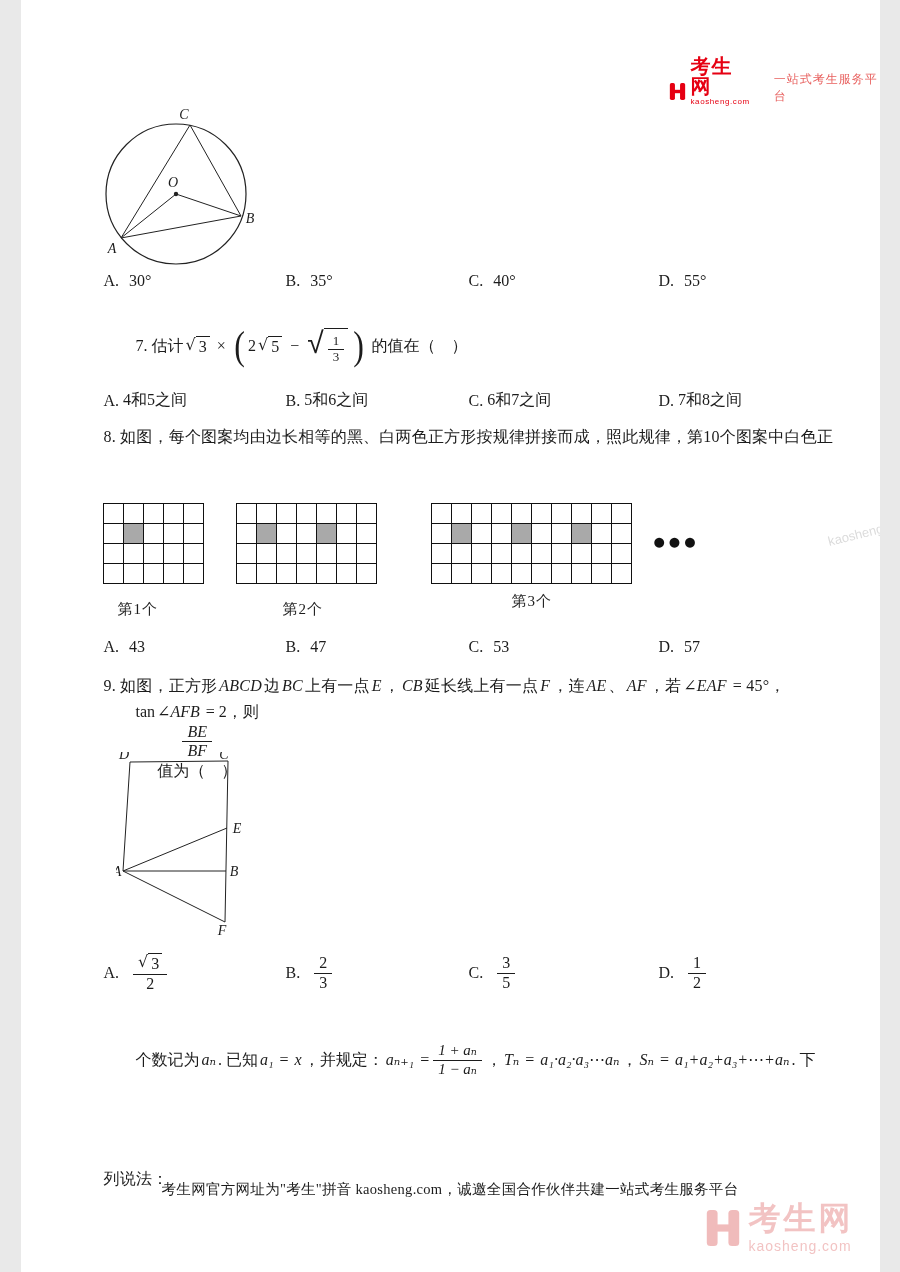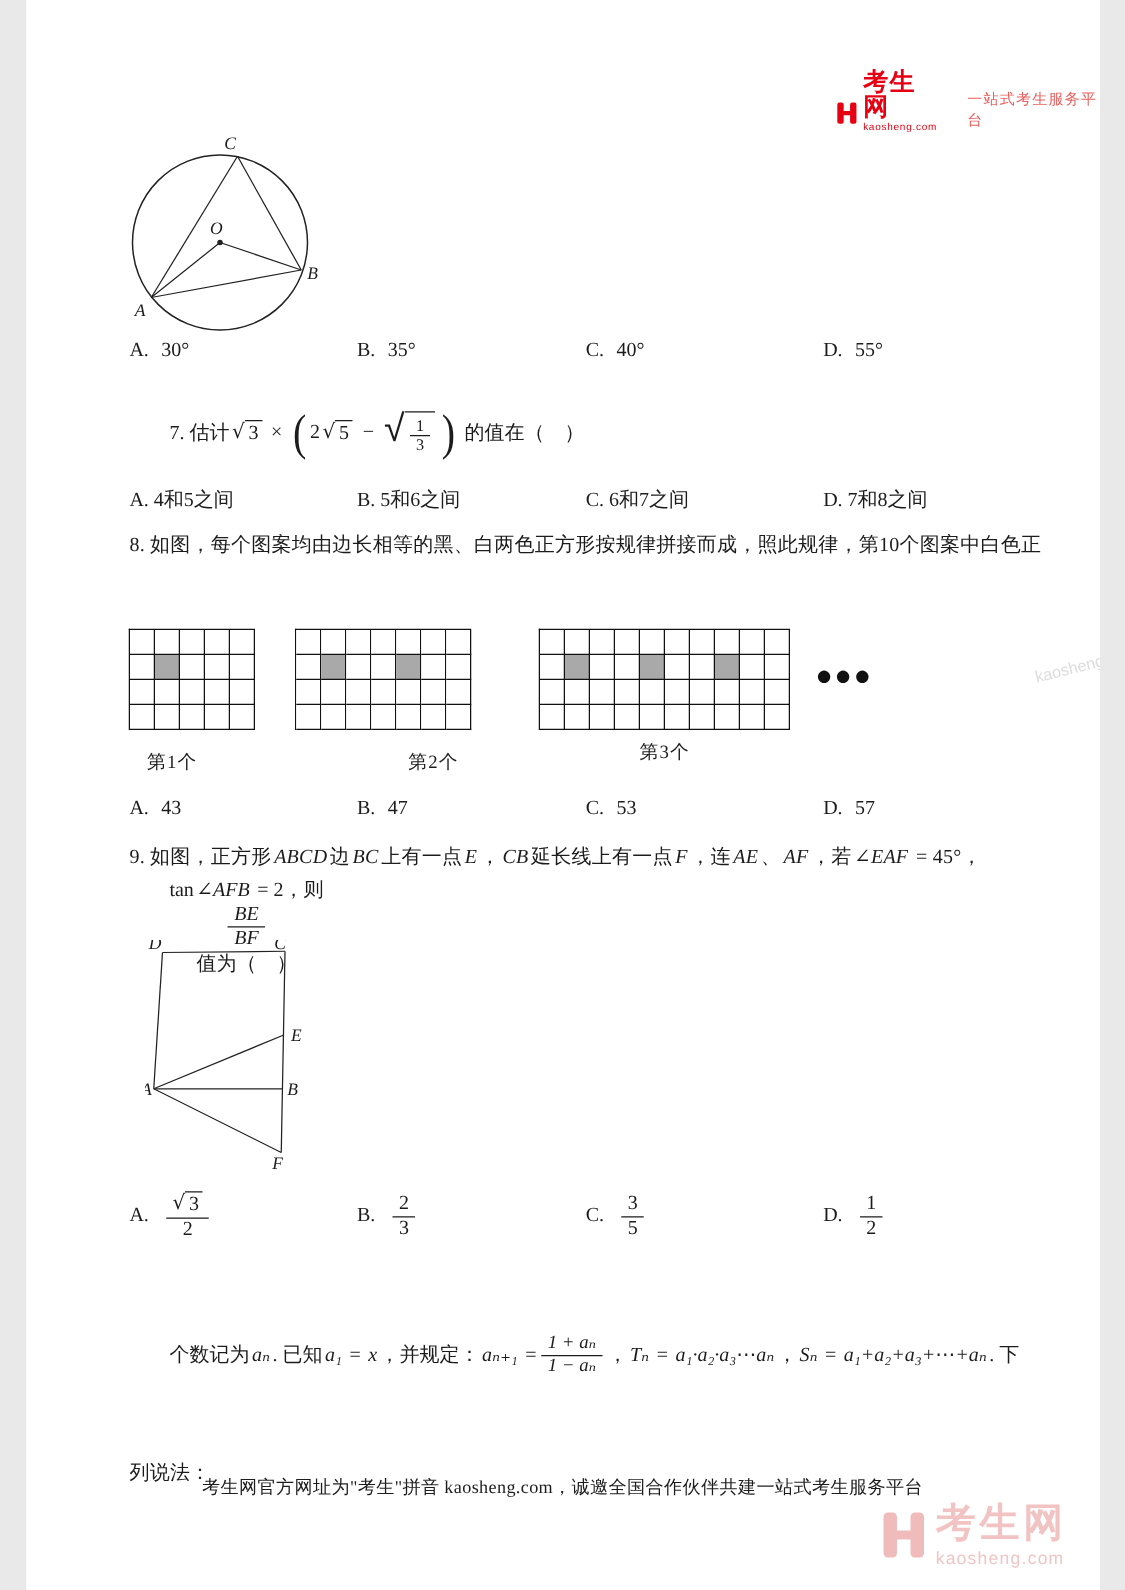--- a/index.html
+++ b/index.html
@@ -251,21 +251,21 @@
       <div class="cell"></div>
       <div class="cell"></div>
       <div class="cell"></div>
       <div class="cell"></div>
       <div class="cell"></div>
       <div class="cell"></div>
       <div class="cell"></div>
     </div>
   <div class="dots" style="left:633px;top:534px;">●●●</div>
   <div class="grid-label" style="left:97px;top:600px;">第1个</div>
-  <div class="grid-label" style="left:262px;top:600px;margin-left:44px;">第2个</div>
+  <div class="grid-label" style="left:262px;top:600px;">第2个</div>
   <div class="grid-label" style="left:491px;top:592px;">第3个</div>
 
   <div>
     <div class="opt" style="left:83px;top:638px;">
       <span class="opt-label">A.</span>
         <span>43</span>
     </div>
     <div class="opt" style="left:265px;top:638px;">
       <span class="opt-label">B.</span>
         <span>47</span>
@@ -332,21 +332,21 @@
     </div>
     <div class="opt" style="left:638px;top:948px;height:50px;">
       <span class="opt-label">D.</span>
       <span class="frac">
           <span class="num">1</span>
           <span class="den">2</span>
         </span>
     </div>
   </div>
 
-  <div class="mathline" style="top:1056px;height:56px;justify-content:space-between;">
+  <div class="mathline" style="top:1032px;height:56px;justify-content:space-between;">
     <span><span class="seg-t">个数记为</span><span class="seg-v">aₙ</span><span class="seg-t">. 已知</span><span class="seg-v">a₁</span><span class="seg-t"> = </span><span class="seg-v">x</span><span class="seg-t">，并规定：</span><span class="seg-v">aₙ₊₁</span><span class="seg-t"> = </span></span>
     <span class="frac" style="font-size:15px;">
       <span class="num" style="font-style:italic;">1 + aₙ</span>
       <span class="den" style="font-style:italic;">1 − aₙ</span>
     </span>
     <span><span class="seg-t">，</span><span class="seg-v">Tₙ</span><span class="seg-t"> = </span><span class="seg-v">a₁·a₂·a₃⋯aₙ</span><span class="seg-t">，</span><span class="seg-v">Sₙ</span><span class="seg-t"> = </span><span class="seg-v">a₁+a₂+a₃+⋯+aₙ</span><span class="seg-t">. 下</span></span>
   </div>
   <div class="textline" style="top:1167px;">列说法：</div>
 
   <div class="footer-note">考生网官方网址为"考生"拼音 kaosheng.com，诚邀全国合作伙伴共建一站式考生服务平台</div>

